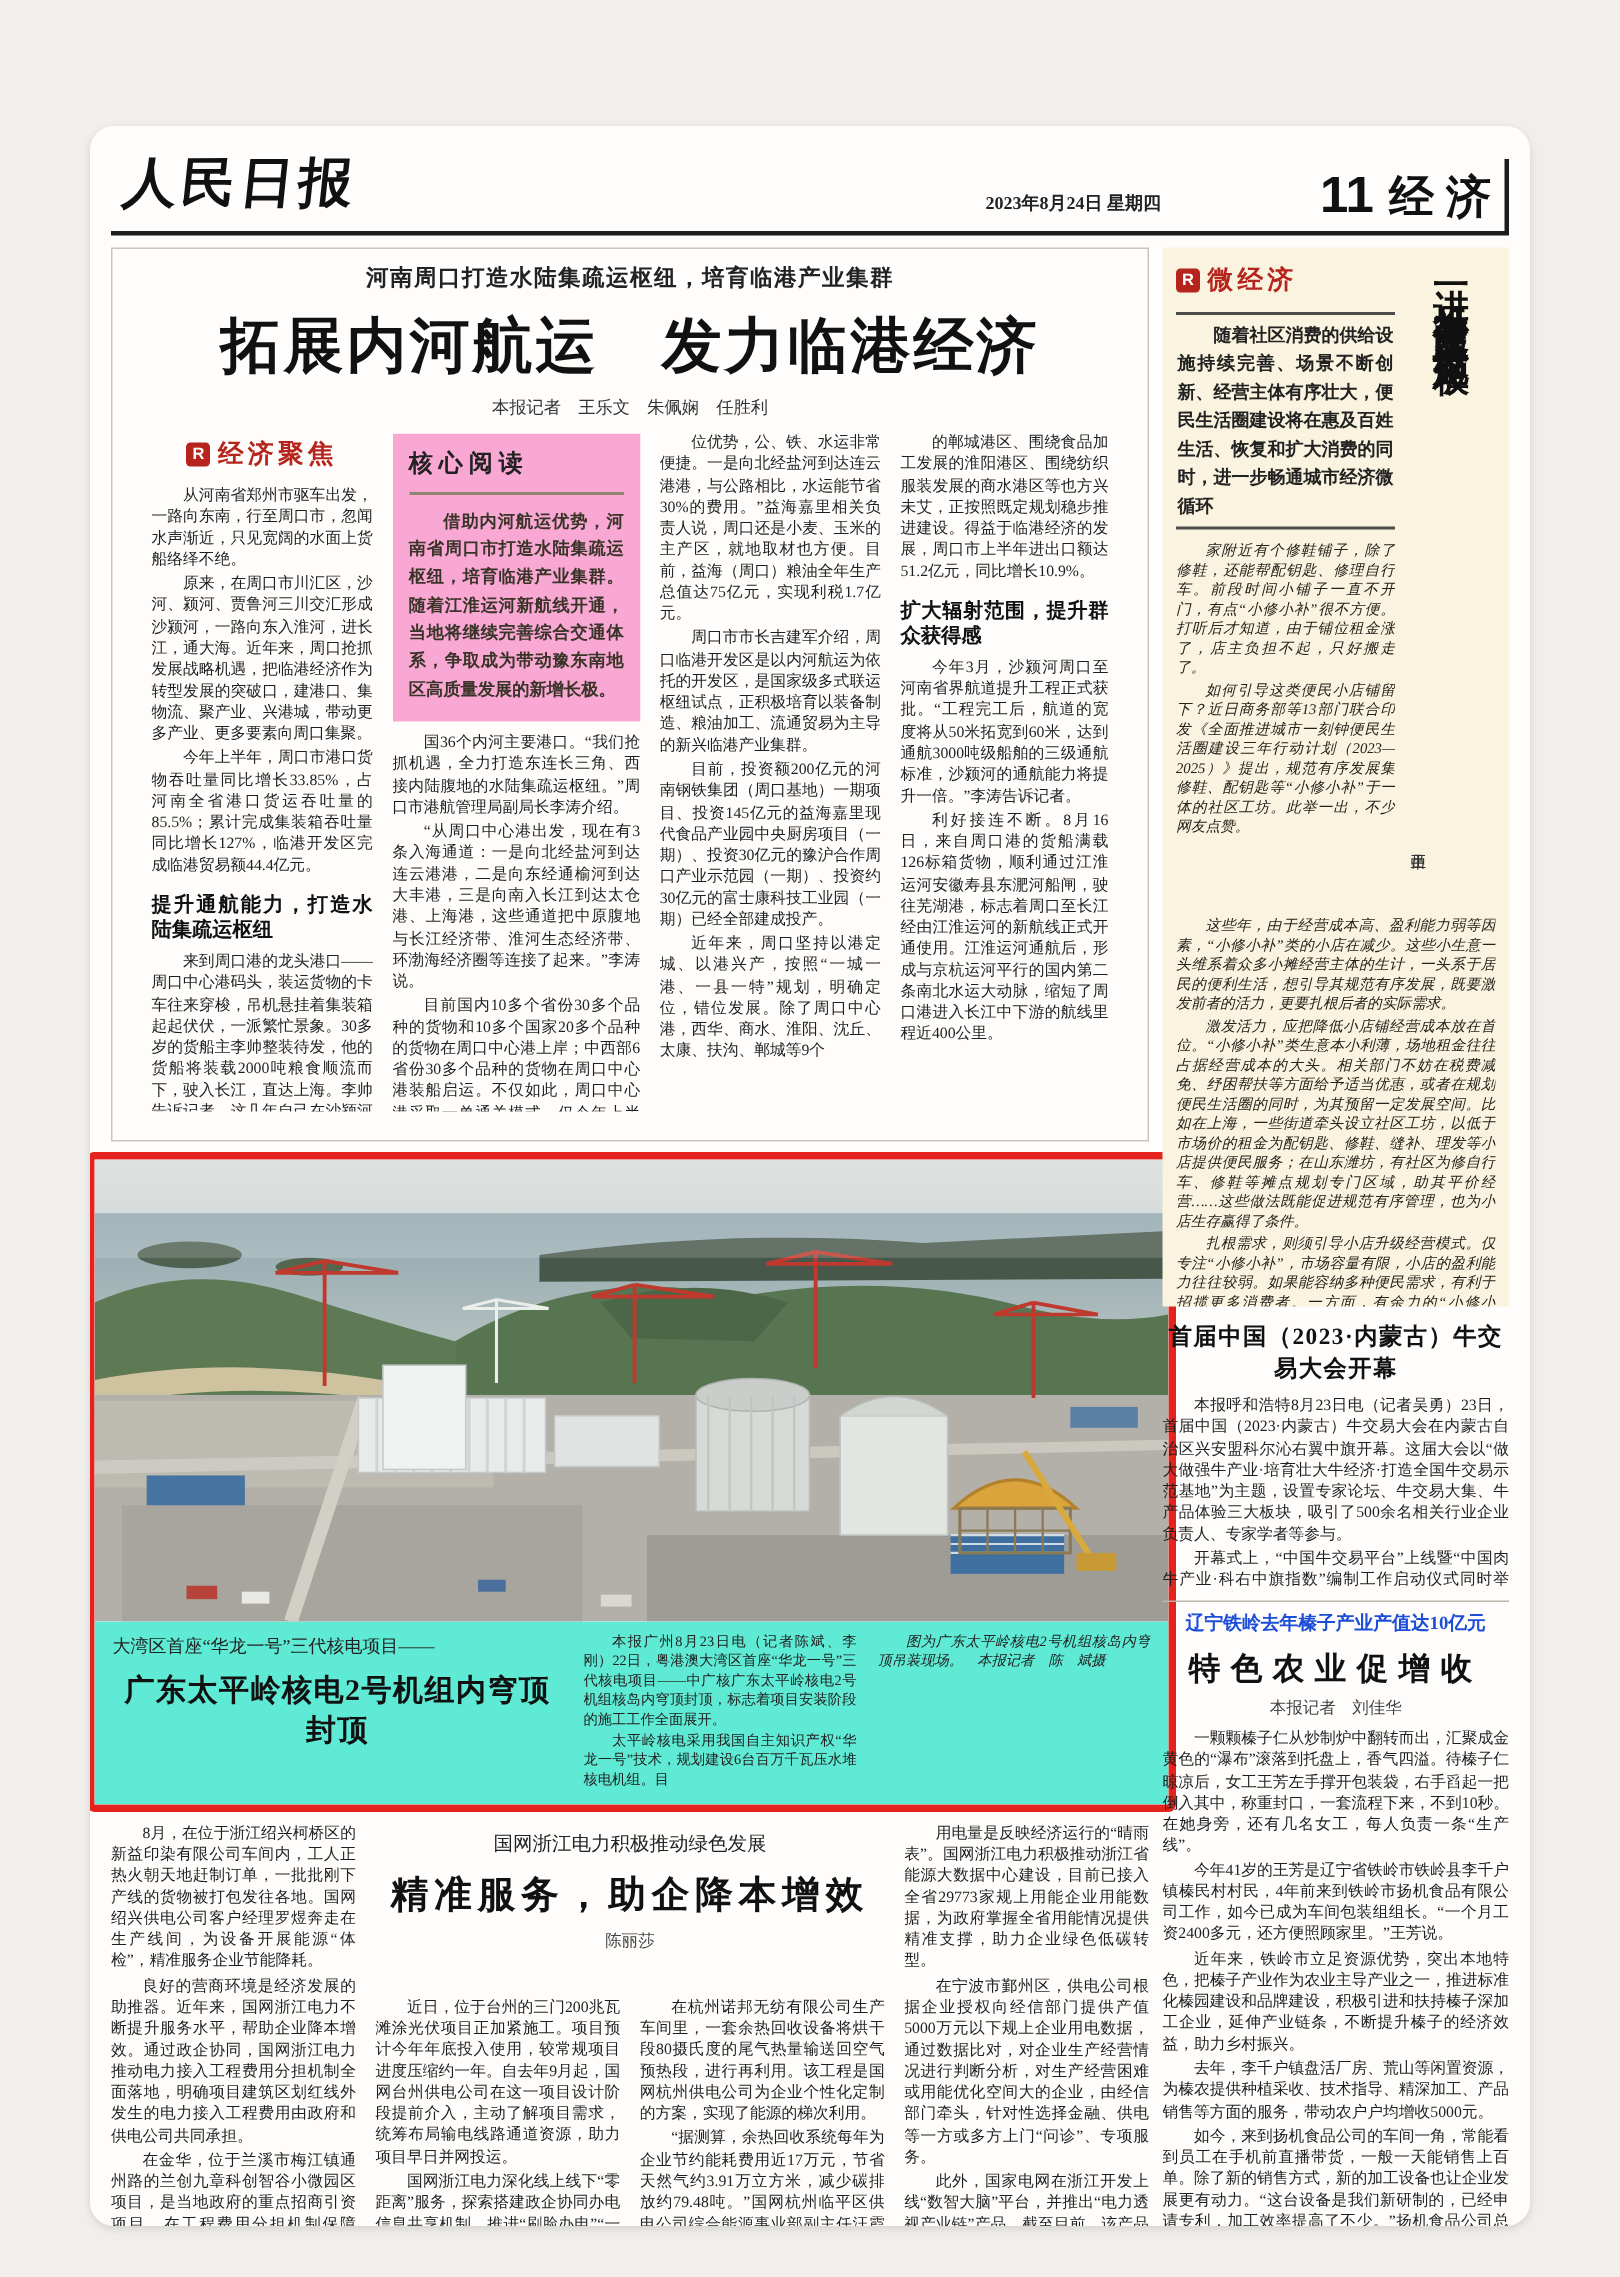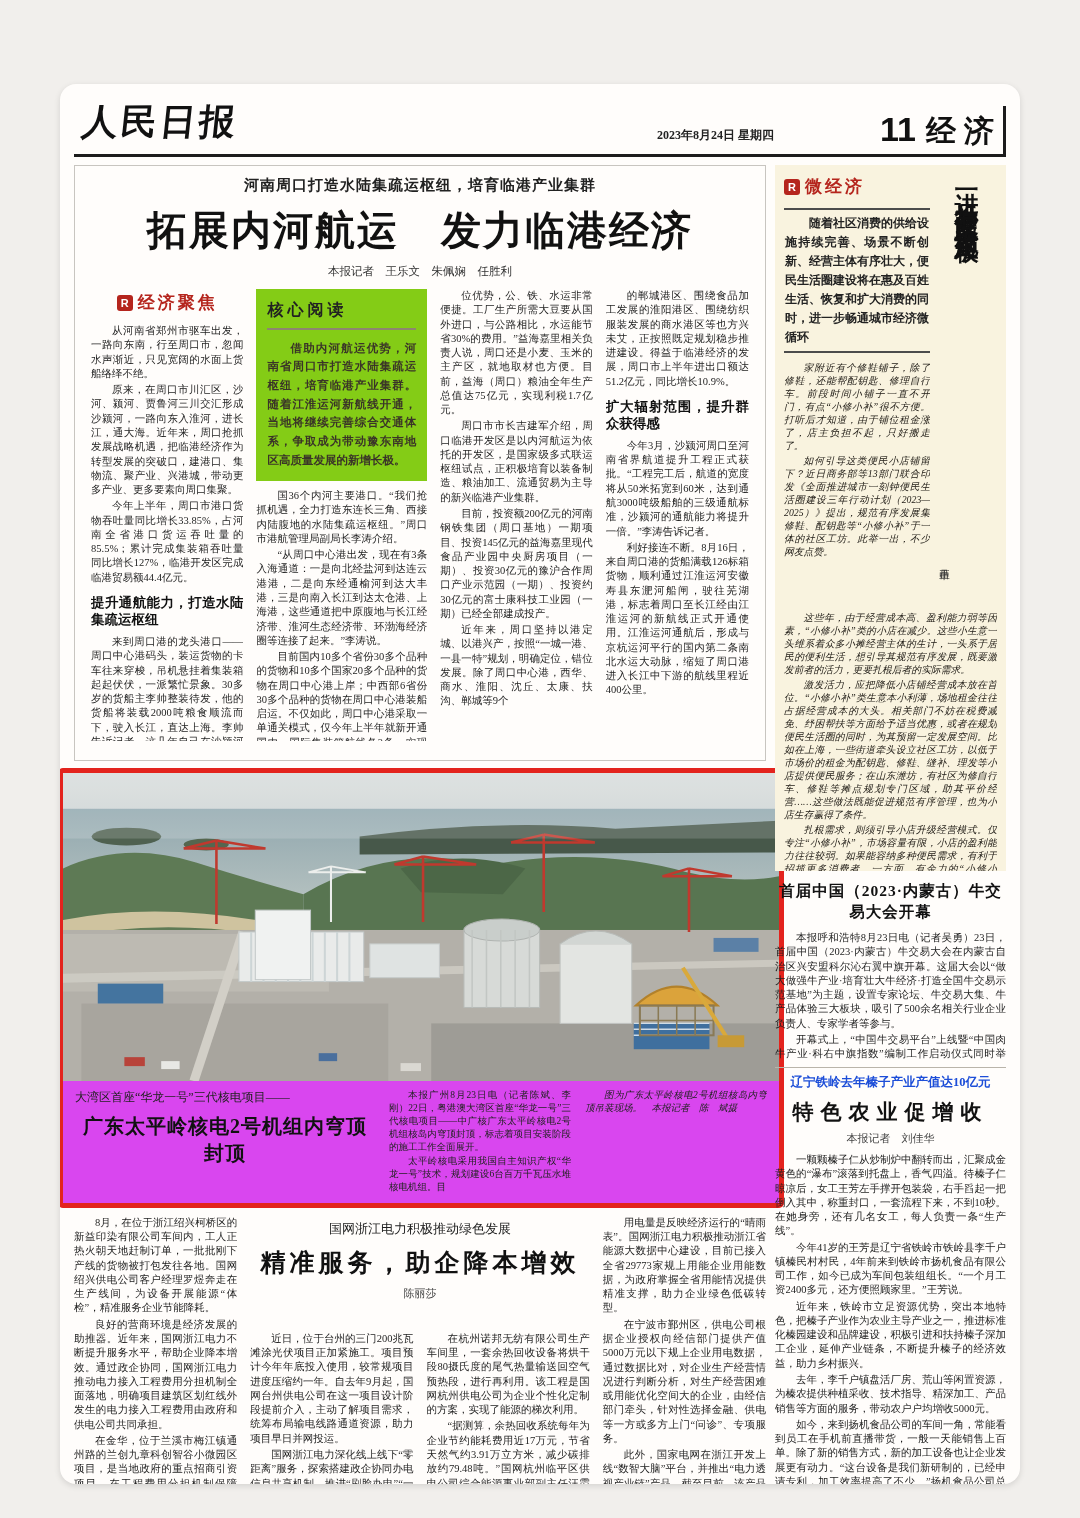--- a/index.html
+++ b/index.html
@@ -13,43 +13,43 @@
   .mh-page{position:absolute;right:4px;bottom:0;display:flex;align-items:baseline;gap:10px;}
   .mh-no{font-size:34px;font-weight:900;font-family:"Liberation Sans",sans-serif;color:#111;}
   .mh-sec{font-size:30px;font-weight:900;letter-spacing:8px;color:#111;}
   .mh-corner{position:absolute;right:0;bottom:-2px;width:3px;height:48px;background:#1c1c1c;}
   .mh-rule{height:3px;background:#1c1c1c;margin:2px 0 8px;}
   
   .main{display:flex;gap:9px;}
   .left-zone{width:692px;flex:none;}
   .right-zone{flex:1;min-width:0;}
   
-  .lead-box{border:1px solid #c8c5c0;padding:10px 16px 6px;height:596px;box-sizing:border-box;overflow:hidden;}
+  .lead-box{border:1px solid #c8c5c0;padding:10px 26px 6px;height:596px;box-sizing:border-box;overflow:hidden;}
   .lead-kicker{text-align:center;font-size:15px;font-weight:bold;color:#222;letter-spacing:1px;}
   .lead-headline{text-align:center;font-size:40px;font-weight:900;letter-spacing:2px;color:#111;
                  font-family:"Liberation Sans","DejaVu Sans",sans-serif;margin:8px 0 6px;}
   .lead-byline{text-align:center;font-size:11.5px;color:#333;margin-bottom:10px;}
   .lead-cols{display:grid;grid-template-columns:1fr 1.12fr 1fr .94fr;gap:0 13px;height:452px;overflow:hidden;}
   .col{overflow:hidden;font-size:10.5px;line-height:1.36;text-align:justify;color:#1e1e1e;}
   .body-text p{margin:0 0 2px;text-indent:2em;}
   .subhead{font-family:"Liberation Sans",sans-serif;font-weight:bold;font-size:13.5px;line-height:1.3;
            color:#111;margin:9px 0 6px;text-indent:0;}
   .badge{display:flex;align-items:center;gap:5px;justify-content:center;margin:2px 0 10px;}
   .badge .rlogo{width:16px;height:16px;background:#b5251d;color:#fff;font:bold 11px/16px "Liberation Sans",sans-serif;
                 text-align:center;border-radius:3px;flex:none;}
   .badge .btxt{color:#b5251d;font-weight:900;font-size:17px;letter-spacing:3px;}
-  .core-box{background:#84cc16;padding:10px 11px 12px;margin-bottom:8px;}
+  .core-box{background:#f9a8d4;padding:10px 11px 12px;margin-bottom:8px;}
   .core-title{font-size:16px;font-weight:900;letter-spacing:4px;color:#222;}
   .core-rule{height:2px;background:#8e8670;margin:7px 0 9px;}
   .core-text{font-size:11.5px;font-weight:bold;line-height:1.62;color:#3a3428;text-align:justify;text-indent:2em;}
   
   .photo-block{margin:7px 0 0 -16px;width:calc(100% + 24px);border:5px solid #e3231d;border-radius:5px;background:#fff;overflow:hidden;}
   .photo-wrap{height:308px;}
   .photo-wrap svg{display:block;width:100%;height:100%;}
-  .caption{display:flex;gap:14px;padding:8px 12px 9px;background:#d946ef;}
+  .caption{display:flex;gap:14px;padding:8px 12px 9px;background:#5eead4;}
   .cap-left{width:300px;flex:none;}
   .cap-kicker{font-size:12px;color:#222;}
   .cap-headline{font-size:20px;font-weight:900;letter-spacing:1px;color:#111;margin-top:7px;text-align:center;}
   .cap-col{flex:1;font-size:9.5px;line-height:1.38;text-align:justify;color:#222;overflow:hidden;}
   .cap-col p{margin:0;text-indent:2em;}
   .cap-col p.kai{font-style:italic;}
   
   .ba{margin-top:8px;height:318px;display:grid;grid-template-columns:repeat(4,1fr);grid-template-rows:116px 1fr;
       gap:0 13px;overflow:hidden;}
   .ba .col{font-size:10.5px;}
@@ -132,21 +132,21 @@
             </div>
             <div class="body-text">
                 <p>国36个内河主要港口。“我们抢抓机遇，全力打造东连长三角、西接内陆腹地的水陆集疏运枢纽。”周口市港航管理局副局长李涛介绍。</p>
                 <p>“从周口中心港出发，现在有3条入海通道：一是向北经盐河到达连云港港，二是向东经通榆河到达大丰港，三是向南入长江到达太仓港、上海港，这些通道把中原腹地与长江经济带、淮河生态经济带、环渤海经济圈等连接了起来。”李涛说。</p>
                 <p>目前国内10多个省份30多个品种的货物和10多个国家20多个品种的货物在周口中心港上岸；中西部6省份30多个品种的货物在周口中心港装船启运。不仅如此，周口中心港采取一单通关模式，仅今年上半年就新开通国内、国际集装箱航线各3条，实现箱通世界、货运全球。</p>
               </div>
 
           </div>
           <div class="col">
             <div class="body-text">
-                <p>位优势，公、铁、水运非常便捷。工厂生产所需大豆要从国外进口，与公路相比，水运能节省30%的费用。”益海嘉里相关负责人说，周口还是小麦、玉米的主产区，就地取材也方便。目前，益海（周口）粮油全年生产总值达75亿元，实现利税1.7亿元。</p>
+                <p>位优势，公、铁、水运非常便捷。一是向北经盐河到达连云港港，与公路相比，水运能节省30%的费用。”益海嘉里相关负责人说，周口还是小麦、玉米的主产区，就地取材也方便。目前，益海（周口）粮油全年生产总值达75亿元，实现利税1.7亿元。</p>
                 <p>周口市市长吉建军介绍，周口临港开发区是以内河航运为依托的开发区，是国家级多式联运枢纽试点，正积极培育以装备制造、粮油加工、流通贸易为主导的新兴临港产业集群。</p>
                 <p>目前，投资额200亿元的河南钢铁集团（周口基地）一期项目、投资145亿元的益海嘉里现代食品产业园中央厨房项目（一期）、投资30亿元的豫沪合作周口产业示范园（一期）、投资约30亿元的富士康科技工业园（一期）已经全部建成投产。</p>
                 <p>近年来，周口坚持以港定城、以港兴产，按照“一城一港、一县一特”规划，明确定位，错位发展。除了周口中心港，西华、商水、淮阳、沈丘、太康、扶沟、郸城等9个</p>
               </div>
           </div>
           <div class="col">
             <div class="body-text">
                 <p>的郸城港区、围绕食品加工发展的淮阳港区、围绕纺织服装发展的商水港区等也方兴未艾，正按照既定规划稳步推进建设。得益于临港经济的发展，周口市上半年进出口额达51.2亿元，同比增长10.9%。</p>
               </div>
             <div class="subhead">扩大辐射范围，提升群众获得感</div>

